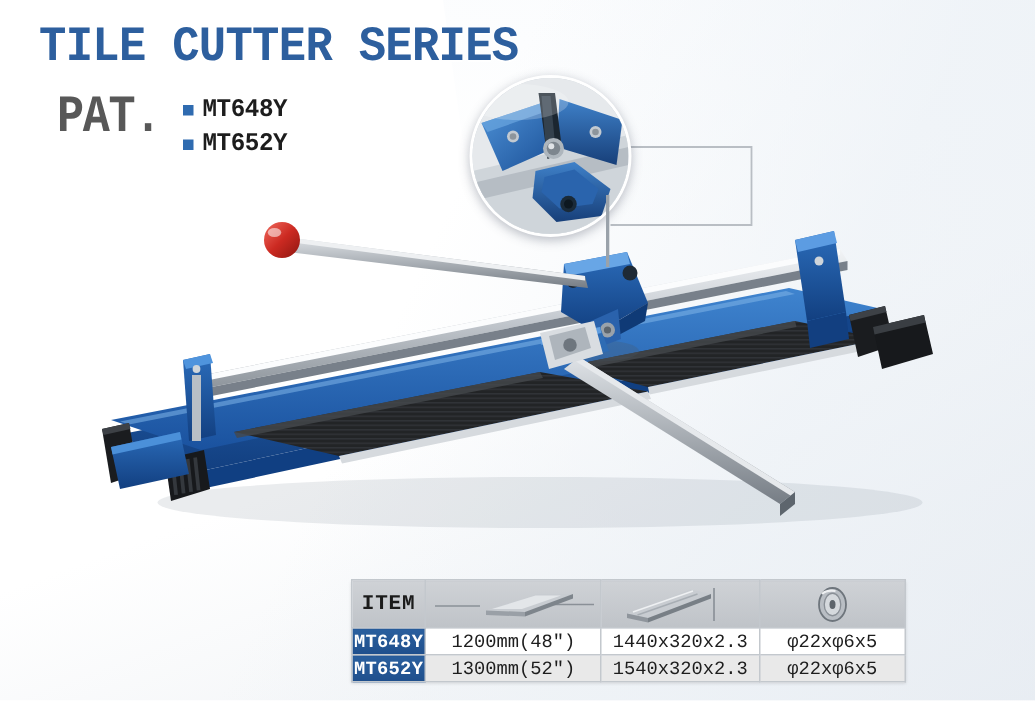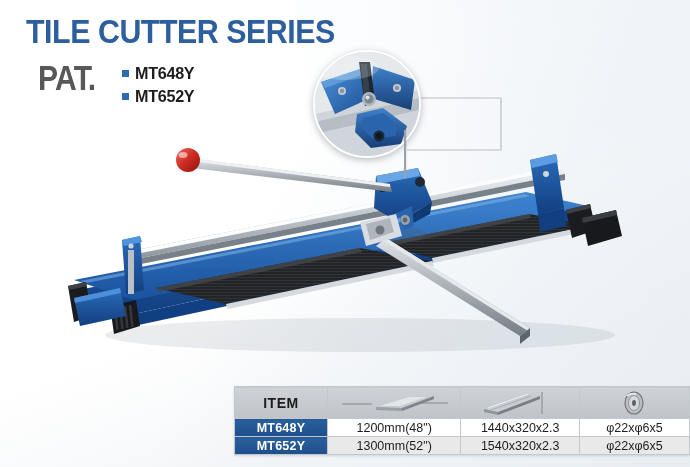--- a/index.html
+++ b/index.html
@@ -6,20 +6,21 @@
   body{
     width:690px;height:467px;overflow:hidden;
     font-family:"Liberation Sans", sans-serif;
     background:#ffffff;
     position:relative;
   }
   .page{
     position:absolute;inset:0;
     background:
       linear-gradient(160deg,#ffffff 0%,#ffffff 55%,#f4f6f8 78%,#eef1f5 100%);
+    font-family: Liberation Mono, monospace;
   }
   .bg-sheen{
     position:absolute;left:0;top:0;width:690px;height:467px;
     background:linear-gradient(115deg, rgba(255,255,255,0) 40%, rgba(236,241,246,.75) 72%, rgba(228,234,241,.6) 100%);
     pointer-events:none;
   }
   .bg-diag{
     position:absolute;right:-40px;top:-60px;width:420px;height:300px;
     background:linear-gradient(200deg, rgba(246,249,252,.9), rgba(255,255,255,0) 70%);
     transform:rotate(-8deg);
@@ -76,21 +77,21 @@
   }
 
   
   .product{
     position:absolute;left:60px;top:130px;width:600px;height:240px;
   }
   .product svg{display:block;}
 
   
   .spec-table{
-    position:absolute;left:234px;top:386px;width:456px;
+    position:absolute;left:234px;top:386px;width:370px;
     border-collapse:collapse;
     box-shadow:0 1px 2px rgba(0,0,0,.12);
   }
   .spec-table td,.spec-table th{
     padding:0;border:1px solid #c3c8cd;
   }
   .hdr-item{
     background:linear-gradient(180deg,#cfd2d6,#bfc3c8);
     color:#1b1b1b;font-size:14px;font-weight:bold;
     text-align:center;height:31px;width:86px;

